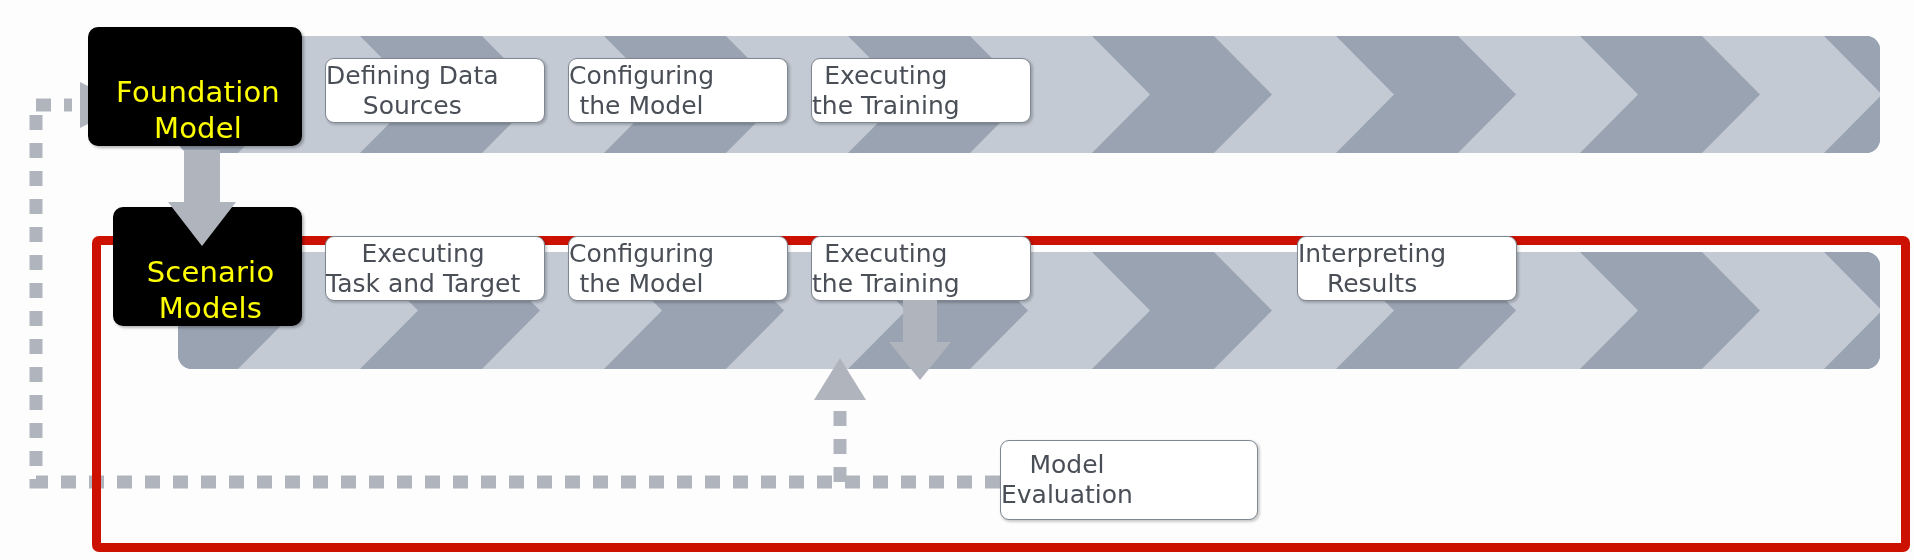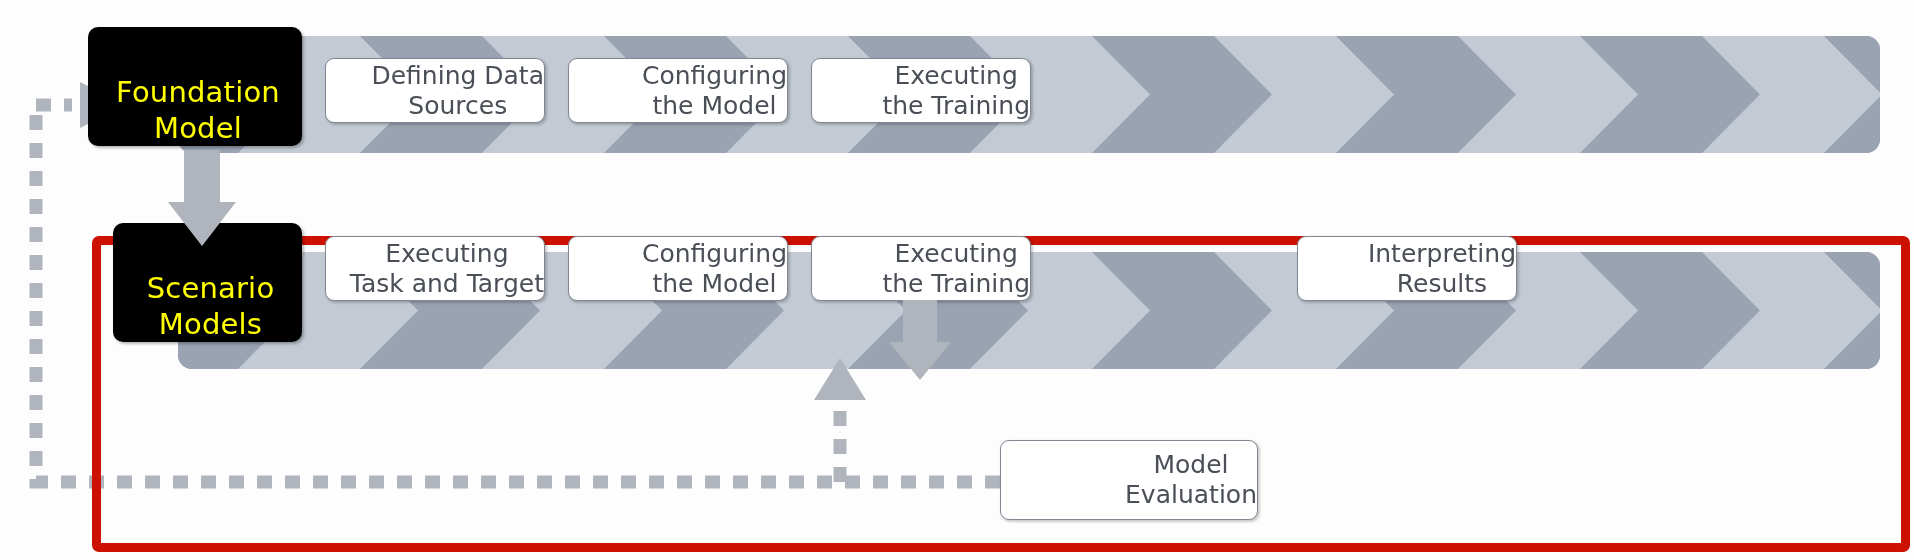--- a/index.html
+++ b/index.html
@@ -57,21 +57,21 @@
 
   
   .step {
     position: absolute;
     background: #ffffff;
     border: 1.6px solid #7f8792;
     border-radius: 9px;
     box-shadow: 1.5px 1.5px 2.5px rgba(0,0,0,0.20);
     display: flex;
     align-items: center;
-    justify-content: flex-end;
+    justify-content: flex-start;
     z-index: 7;
   }
   .step .step-text {
     color: #4a4f57;
     font-size: 25px;
     line-height: 1.2;
     text-align: center;
     white-space: pre-line;
   }
 
@@ -157,21 +157,21 @@
         <path d="M 304 0 L 362 58.5 L 304 117 L 426 117 L 484 58.5 L 426 0 Z"></path>
         <path d="M 548 0 L 606 58.5 L 548 117 L 670 117 L 728 58.5 L 670 0 Z"></path>
         <path d="M 792 0 L 850 58.5 L 792 117 L 914 117 L 972 58.5 L 914 0 Z"></path>
         <path d="M 1036 0 L 1094 58.5 L 1036 117 L 1158 117 L 1216 58.5 L 1158 0 Z"></path>
         <path d="M 1280 0 L 1338 58.5 L 1280 117 L 1402 117 L 1460 58.5 L 1402 0 Z"></path>
         <path d="M 1524 0 L 1582 58.5 L 1524 117 L 1646 117 L 1704 58.5 L 1646 0 Z"></path>
       </g>
     </svg>
   </div>
 
-  <div class="anchor" style="left:113px; top:223px; width:183px; height:119px;">
+  <div class="anchor" style="left:113px; top:207px; width:183px; height:119px;">
     <span class="anchor-text">Scenario
 Models</span>
   </div>
 
   <div class="step" style="left:325px; top:236px; width:218px; height:63px;">
     <span class="step-text">Executing
 Task and Target</span>
   </div>
   <div class="step" style="left:568px; top:236px; width:218px; height:63px;">
     <span class="step-text">Configuring

